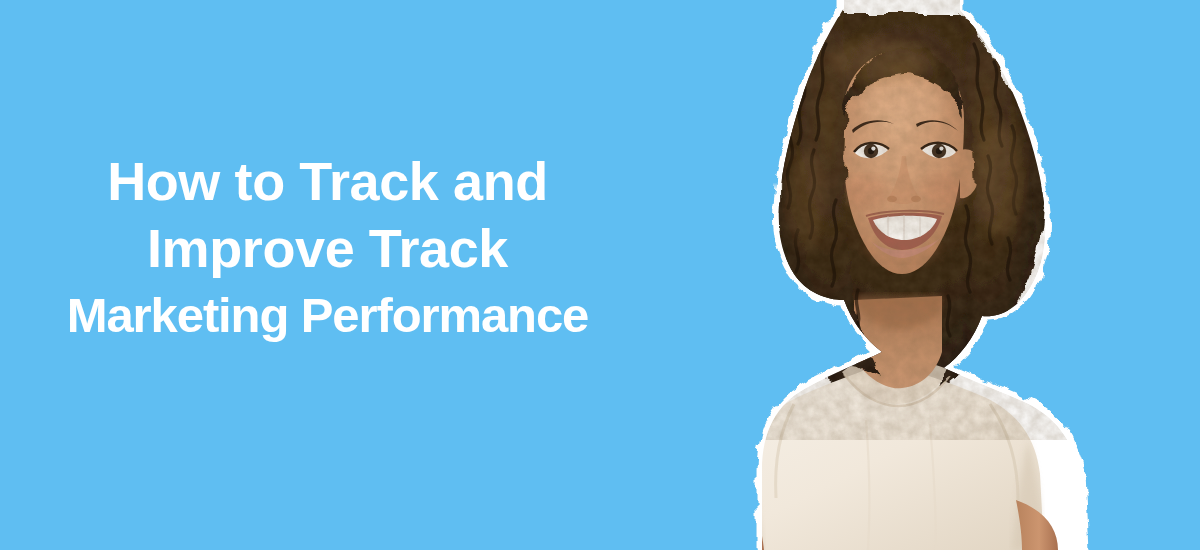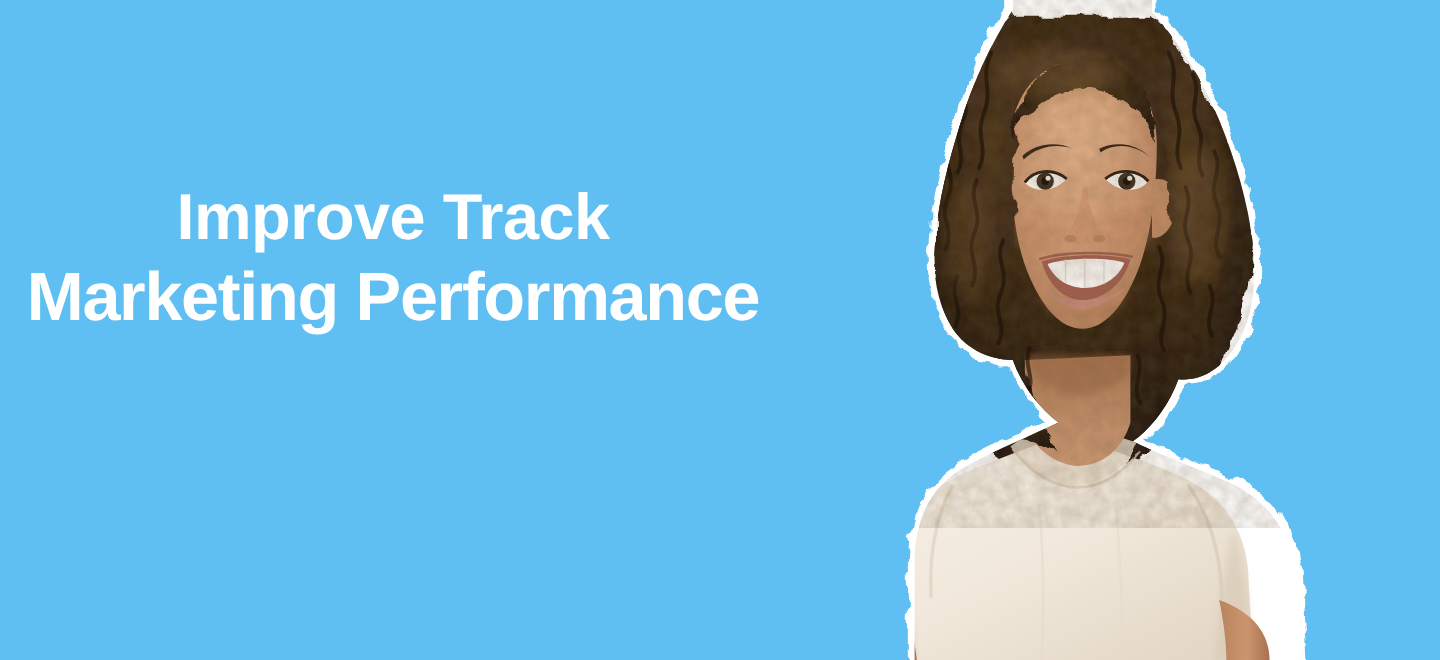--- a/index.html
+++ b/index.html
@@ -19,35 +19,36 @@
     position:absolute;left:0;top:112px;width:655px;
     text-align:center;
     color:#FFFFFF;
     font-weight:800;
     font-size:54px;
     line-height:67px;
     letter-spacing:-0.4px;
     -webkit-font-smoothing:antialiased;
   }
   #headline .line{display:block;white-space:nowrap;}
-  #headline .line.l3{font-size:57px;letter-spacing:-1.1px;}
+  #headline .line.l3{font-size:49px;letter-spacing:-1.1px;}
 
   
   #person{
     position:absolute;left:630px;top:0;width:520px;height:550px;
     filter:drop-shadow(0 0 0.5px rgba(0,0,0,.08));
   }
   #person svg{display:block;width:520px;height:550px;}
 </style>
 </head>
 <body>
 
 <div id="banner" style="background: rgb(95, 190, 242);">
 
   <h1 id="headline" style="color: rgb(255, 255, 255);">
+    <span class="line l1">How to Track and</span>
     <span class="line l2">Improve Track</span>
     <span class="line l3">Marketing Performance</span>
   </h1>
 
   <div id="person" aria-label="Smiling young woman with curly dark brown hair wearing a cream t-shirt">
     <svg viewBox="0 0 520 550" xmlns="http://www.w3.org/2000/svg" aria-hidden="true">
       <defs>
 
         <radialGradient id="gHair" cx="48%" cy="30%" r="68%">
           <stop offset="0%" stop-color="#4A3318"></stop>

